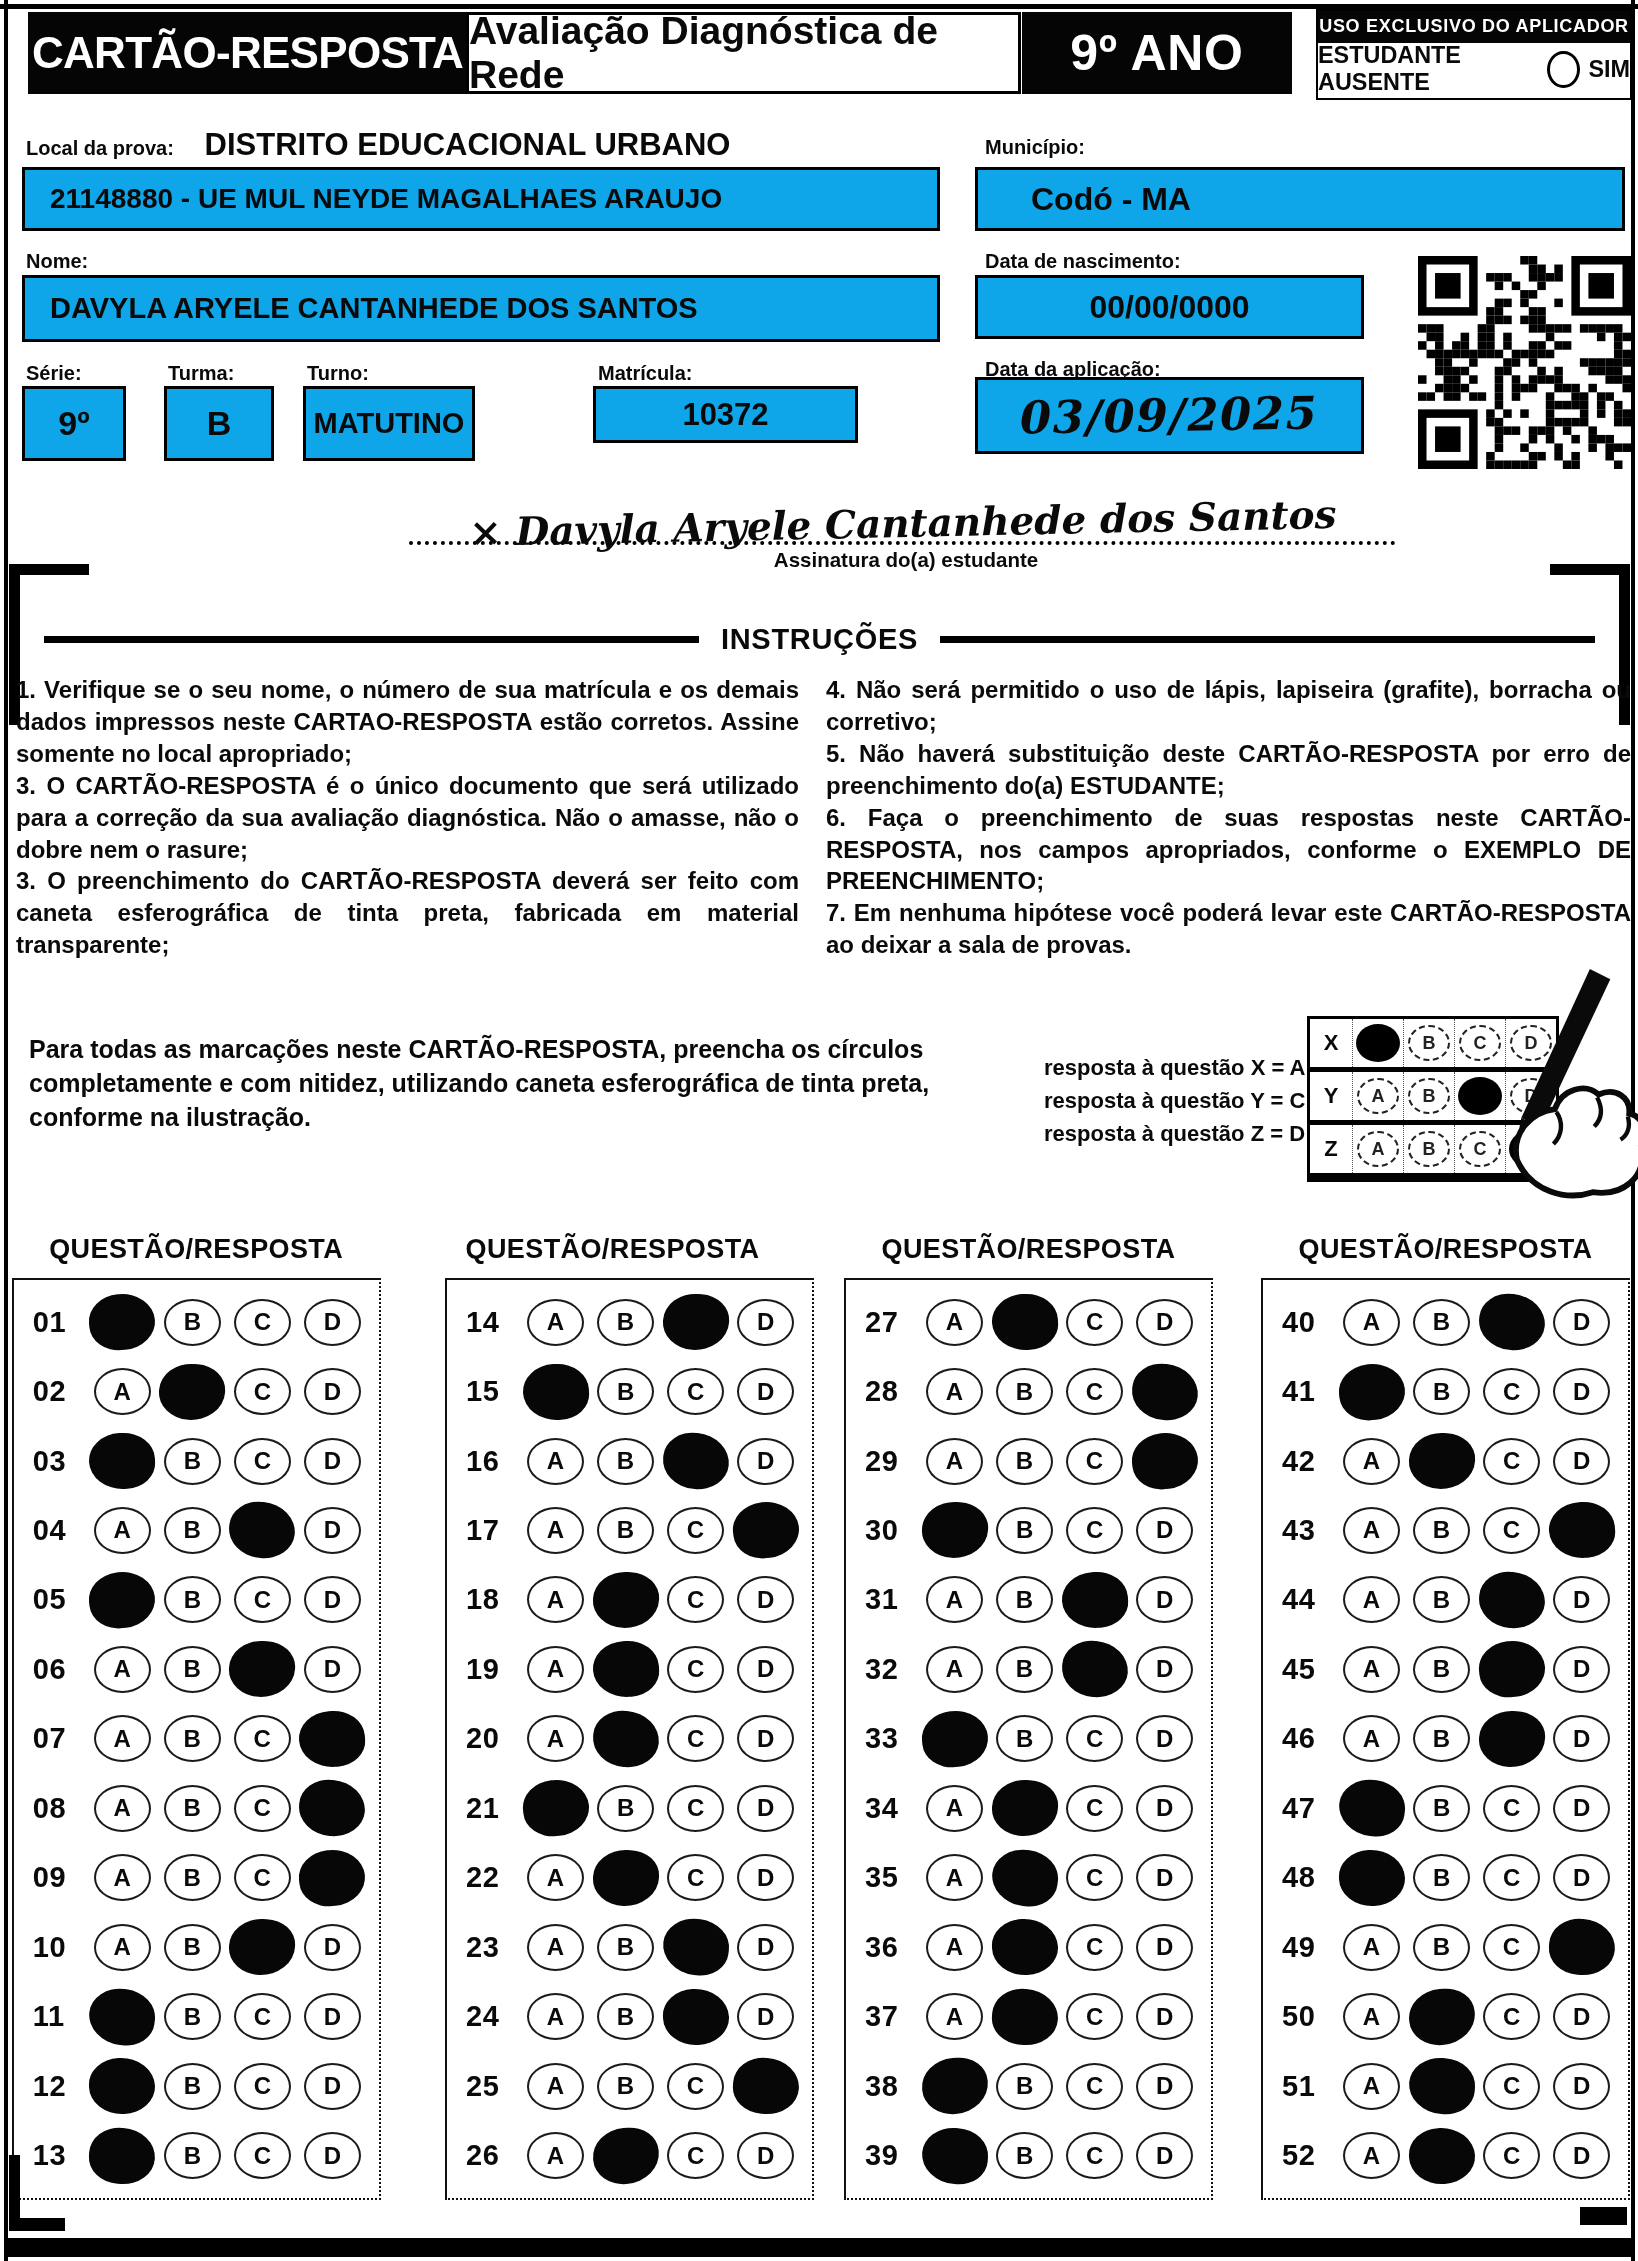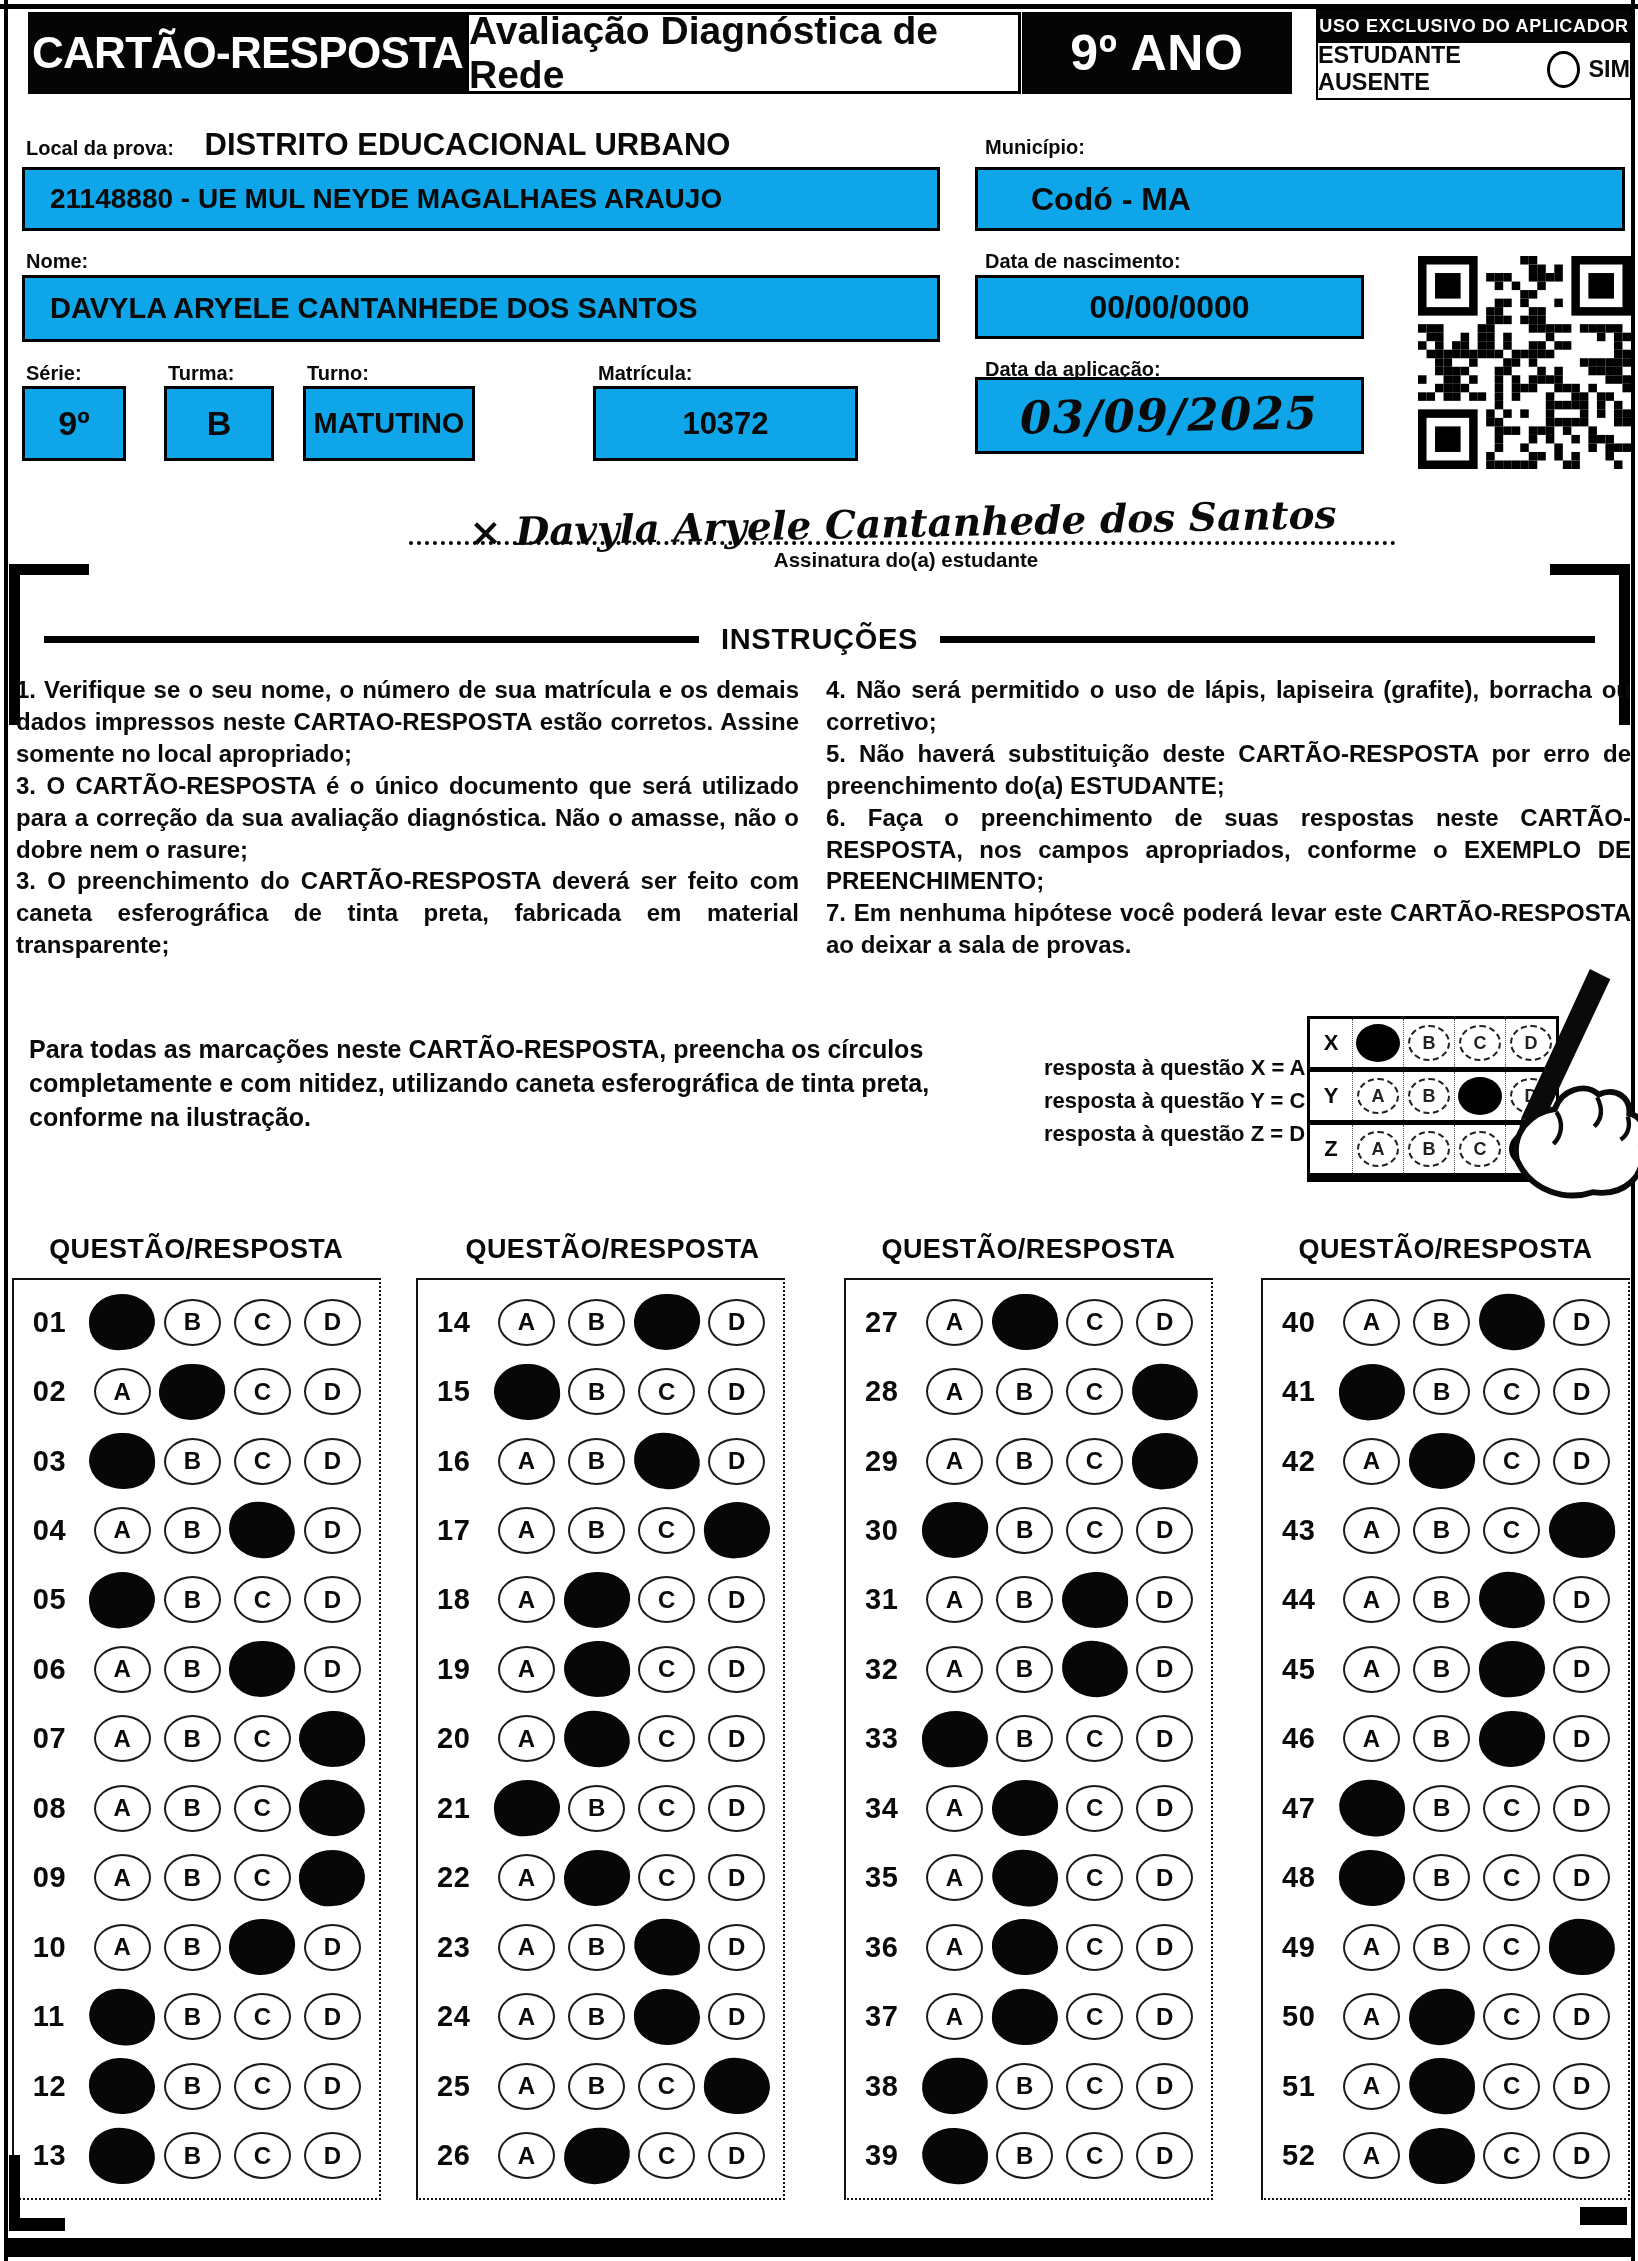--- a/index.html
+++ b/index.html
@@ -30,21 +30,21 @@
   .lbl{position:absolute;font-weight:bold;font-size:20px;}
   .fbox{position:absolute;border:3.7px solid #000;box-sizing:border-box;display:flex;align-items:center;font-weight:bold;background:#0ea5e9;}
   #district{left:175px;top:127px;width:585px;text-align:center;font-weight:bold;font-size:31px;}
   #school-box{left:22px;top:167px;width:918px;height:64px;padding-left:25px;font-size:28px;}
   #municipio-box{left:975px;top:167px;width:650px;height:64px;padding-left:53px;font-size:32px;}
   #nome-box{left:22px;top:275px;width:918px;height:67px;padding-left:25px;font-size:29px;}
   #nasc-box{left:975px;top:275px;width:389px;height:64px;justify-content:center;font-size:32px;}
   #serie-box{left:22px;top:386px;width:104px;height:75px;justify-content:center;font-size:34px;}
   #turma-box{left:164px;top:386px;width:110px;height:75px;justify-content:center;font-size:34px;}
   #turno-box{left:303px;top:386px;width:172px;height:75px;justify-content:center;font-size:29px;}
-  #matricula-box{left:593px;top:386px;width:265px;height:75px;justify-content:center;font-size:31px;}
+  #matricula-box{left:593px;top:386px;width:265px;height:57px;justify-content:center;font-size:31px;}
   #aplicacao-box{left:975px;top:377px;width:389px;height:77px;justify-content:center;}
   .handwrite{font-family:"DejaVu Serif",serif;font-style:italic;font-weight:bold;}
   #aplicacao-box .handwrite{font-size:45px;transform:rotate(-1deg);letter-spacing:1.5px;}
   #qr{left:1418px;top:256px;width:213px;height:213px;}
   
   #sig-line{left:409px;top:465px;width:987px;height:76px;border-bottom:4.4px dotted #000;display:flex;align-items:flex-end;justify-content:center;}
   #sig-line .handwrite{font-size:39px;transform:rotate(-1.2deg);white-space:nowrap;line-height:0.9;}
   #sig-label{left:694px;top:548px;width:424px;text-align:center;font-weight:bold;font-size:20.5px;}
   
   #instr-head{left:44px;top:623px;width:1551px;display:flex;align-items:center;gap:22px;}
@@ -540,21 +540,21 @@
         </div>
         <div class="q-row">
           <span class="q-num">13</span>
           <span class="bub filled" style="transform: rotate(4deg); border-radius: 48% 52% 50% 47%;"></span>
           <span class="bub">B</span>
           <span class="bub">C</span>
           <span class="bub">D</span>
         </div>
       </div>
       <div class="qr-head" style="left: 428px;">QUESTÃO/RESPOSTA</div>
-      <div class="qr-box" style="left: 416px;">
+      <div class="qr-box" style="left: 445px;">
         <div class="q-row">
           <span class="q-num">14</span>
           <span class="bub">A</span>
           <span class="bub">B</span>
           <span class="bub filled" style="transform: rotate(4deg); border-radius: 52% 46% 55% 49%;"></span>
           <span class="bub">D</span>
         </div>
         <div class="q-row">
           <span class="q-num">15</span>
           <span class="bub filled" style="transform: rotate(-3deg); border-radius: 50% 50% 46% 54%;"></span>

